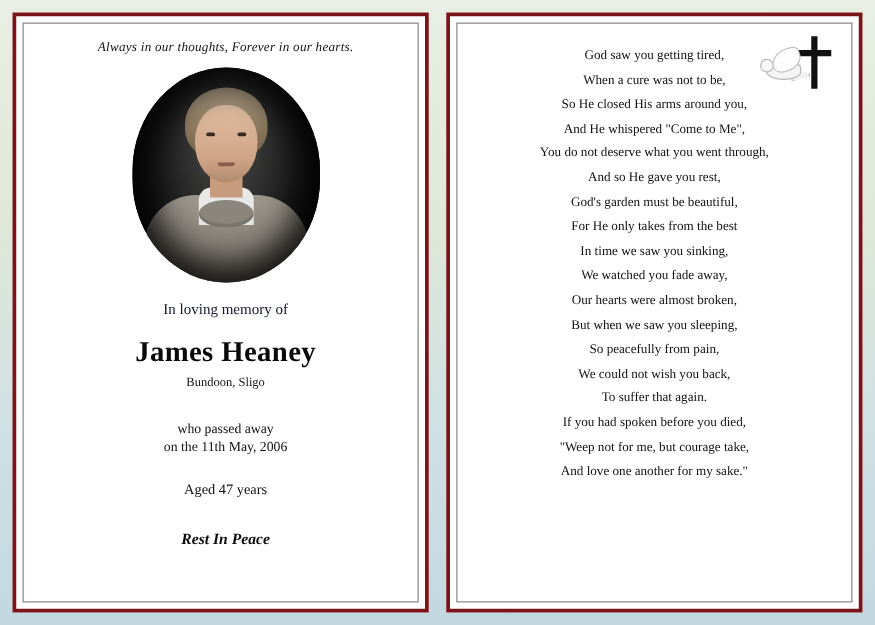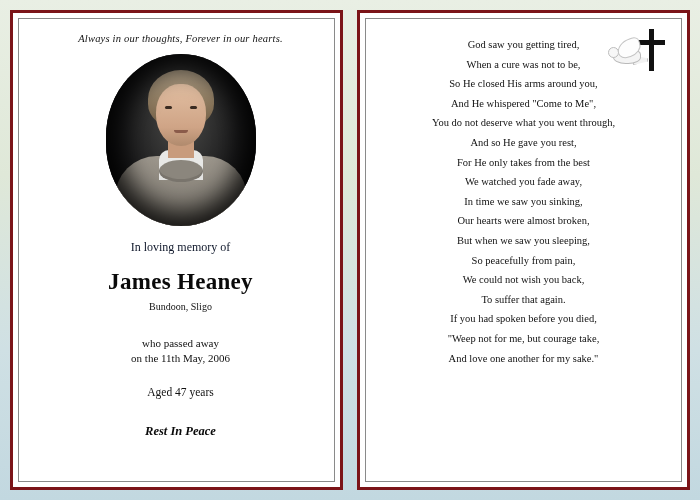--- a/index.html
+++ b/index.html
@@ -341,23 +341,24 @@
         </div>
       </div>
 
       <div class="poem">
         <div class="poem-line">God saw you getting tired,</div>
         <div class="poem-line">When a cure was not to be,</div>
         <div class="poem-line">So He closed His arms around you,</div>
         <div class="poem-line">And He whispered "Come to Me",</div>
         <div class="poem-line">You do not deserve what you went through,</div>
         <div class="poem-line">And so He gave you rest,</div>
+        <div class="poem-line">God's garden must be beautiful,</div>
         <div class="poem-line">For He only takes from the best</div>
+        <div class="poem-line">In time we saw you sinking,</div>
         <div class="poem-line">We watched you fade away,</div>
-        <div class="poem-line">In time we saw you sinking,</div>
         <div class="poem-line">Our hearts were almost broken,</div>
         <div class="poem-line">But when we saw you sleeping,</div>
         <div class="poem-line">So peacefully from pain,</div>
         <div class="poem-line">We could not wish you back,</div>
         <div class="poem-line">To suffer that again.</div>
         <div class="poem-line">If you had spoken before you died,</div>
         <div class="poem-line">"Weep not for me, but courage take,</div>
         <div class="poem-line">And love one another for my sake."</div>
       </div>
 

